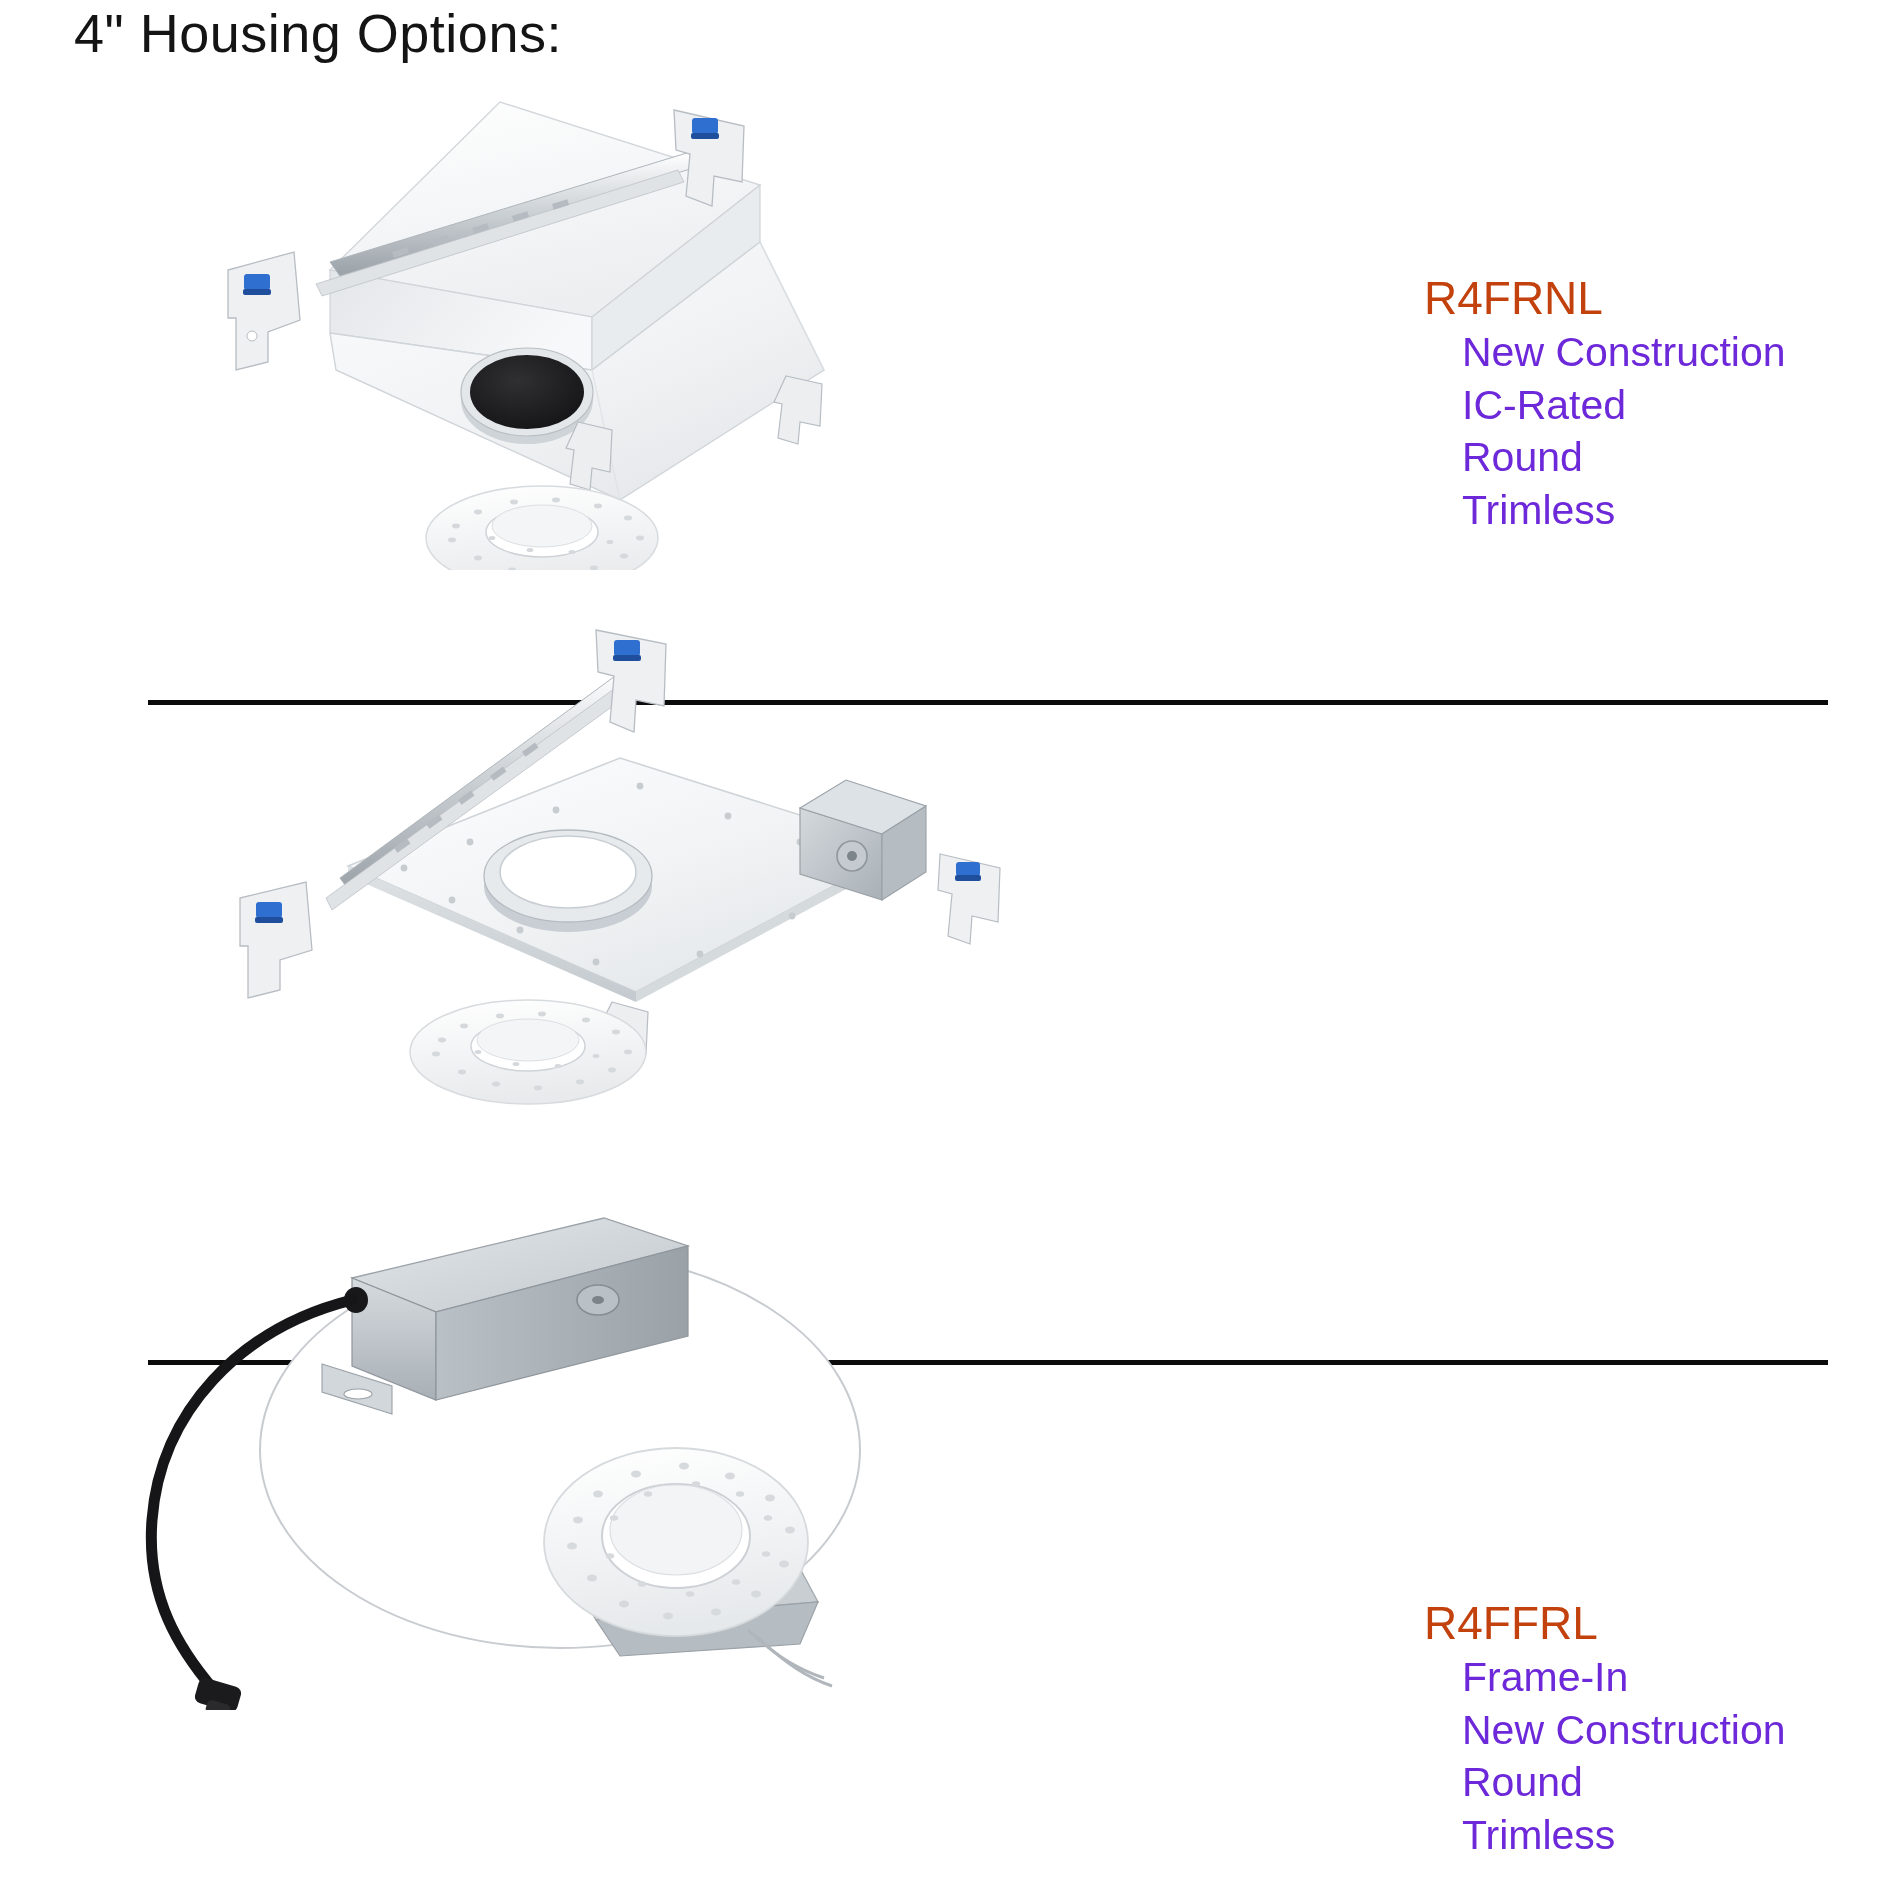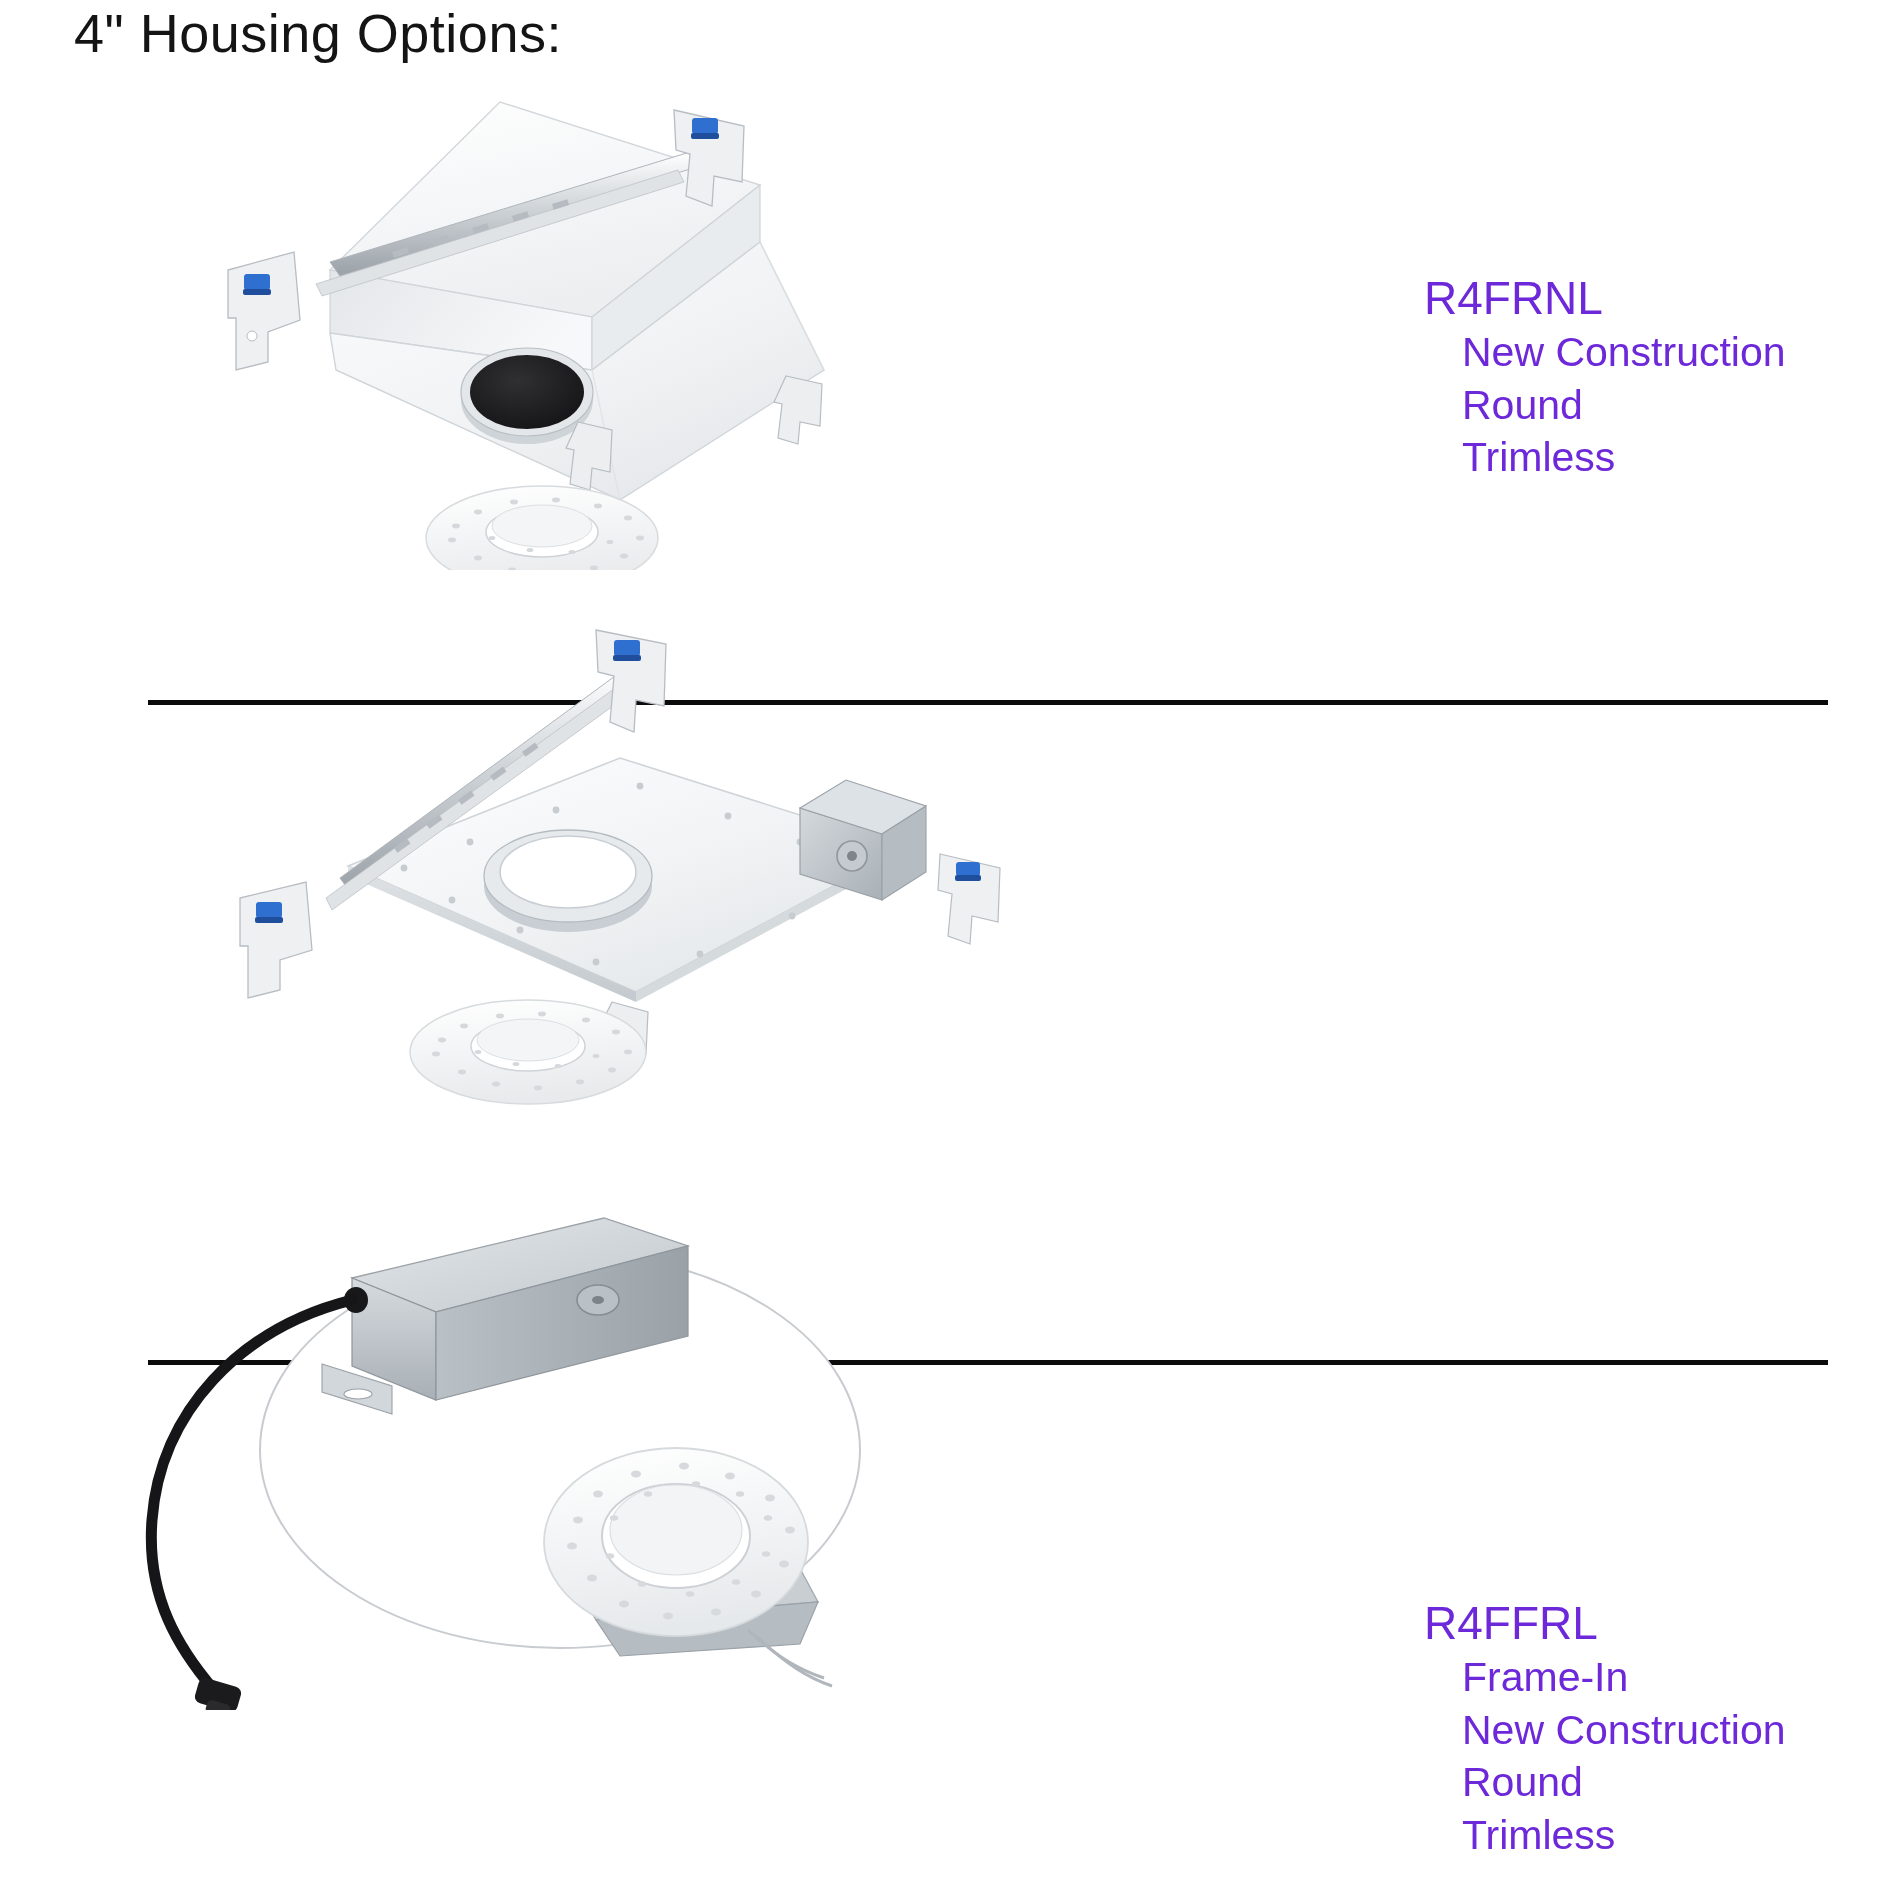--- a/index.html
+++ b/index.html
@@ -48,21 +48,21 @@
 
   
   .label-block {
     position: absolute;
     left: 1424px;
     width: 440px;
   }
   .label-block .model {
     font-size: 46px;
     line-height: 1.22;
-    color: #6d28d9;
+    color: #c2410c;
     white-space: nowrap;
   }
   .label-block .attrs {
     margin-left: 38px;
   }
   .label-block .attr {
     font-size: 41px;
     line-height: 1.28;
     color: #6d28d9;
     white-space: nowrap;
@@ -192,20 +192,21 @@
           <ellipse cx="610" cy="472" rx="3.4" ry="2"></ellipse>
         </g>
       </g>
     </svg>
   </div>
 
   <div class="label-block lb-1">
     <div class="model">R4FRNL</div>
     <div class="attrs">
       <div class="attr">New Construction</div>
+      <div class="attr">IC-Rated</div>
       <div class="attr">Round</div>
       <div class="attr">Trimless</div>
     </div>
   </div>
 </div>
 
 <div class="divider divider-1"></div>
 
 <div class="section section-2">
   <div class="art">

